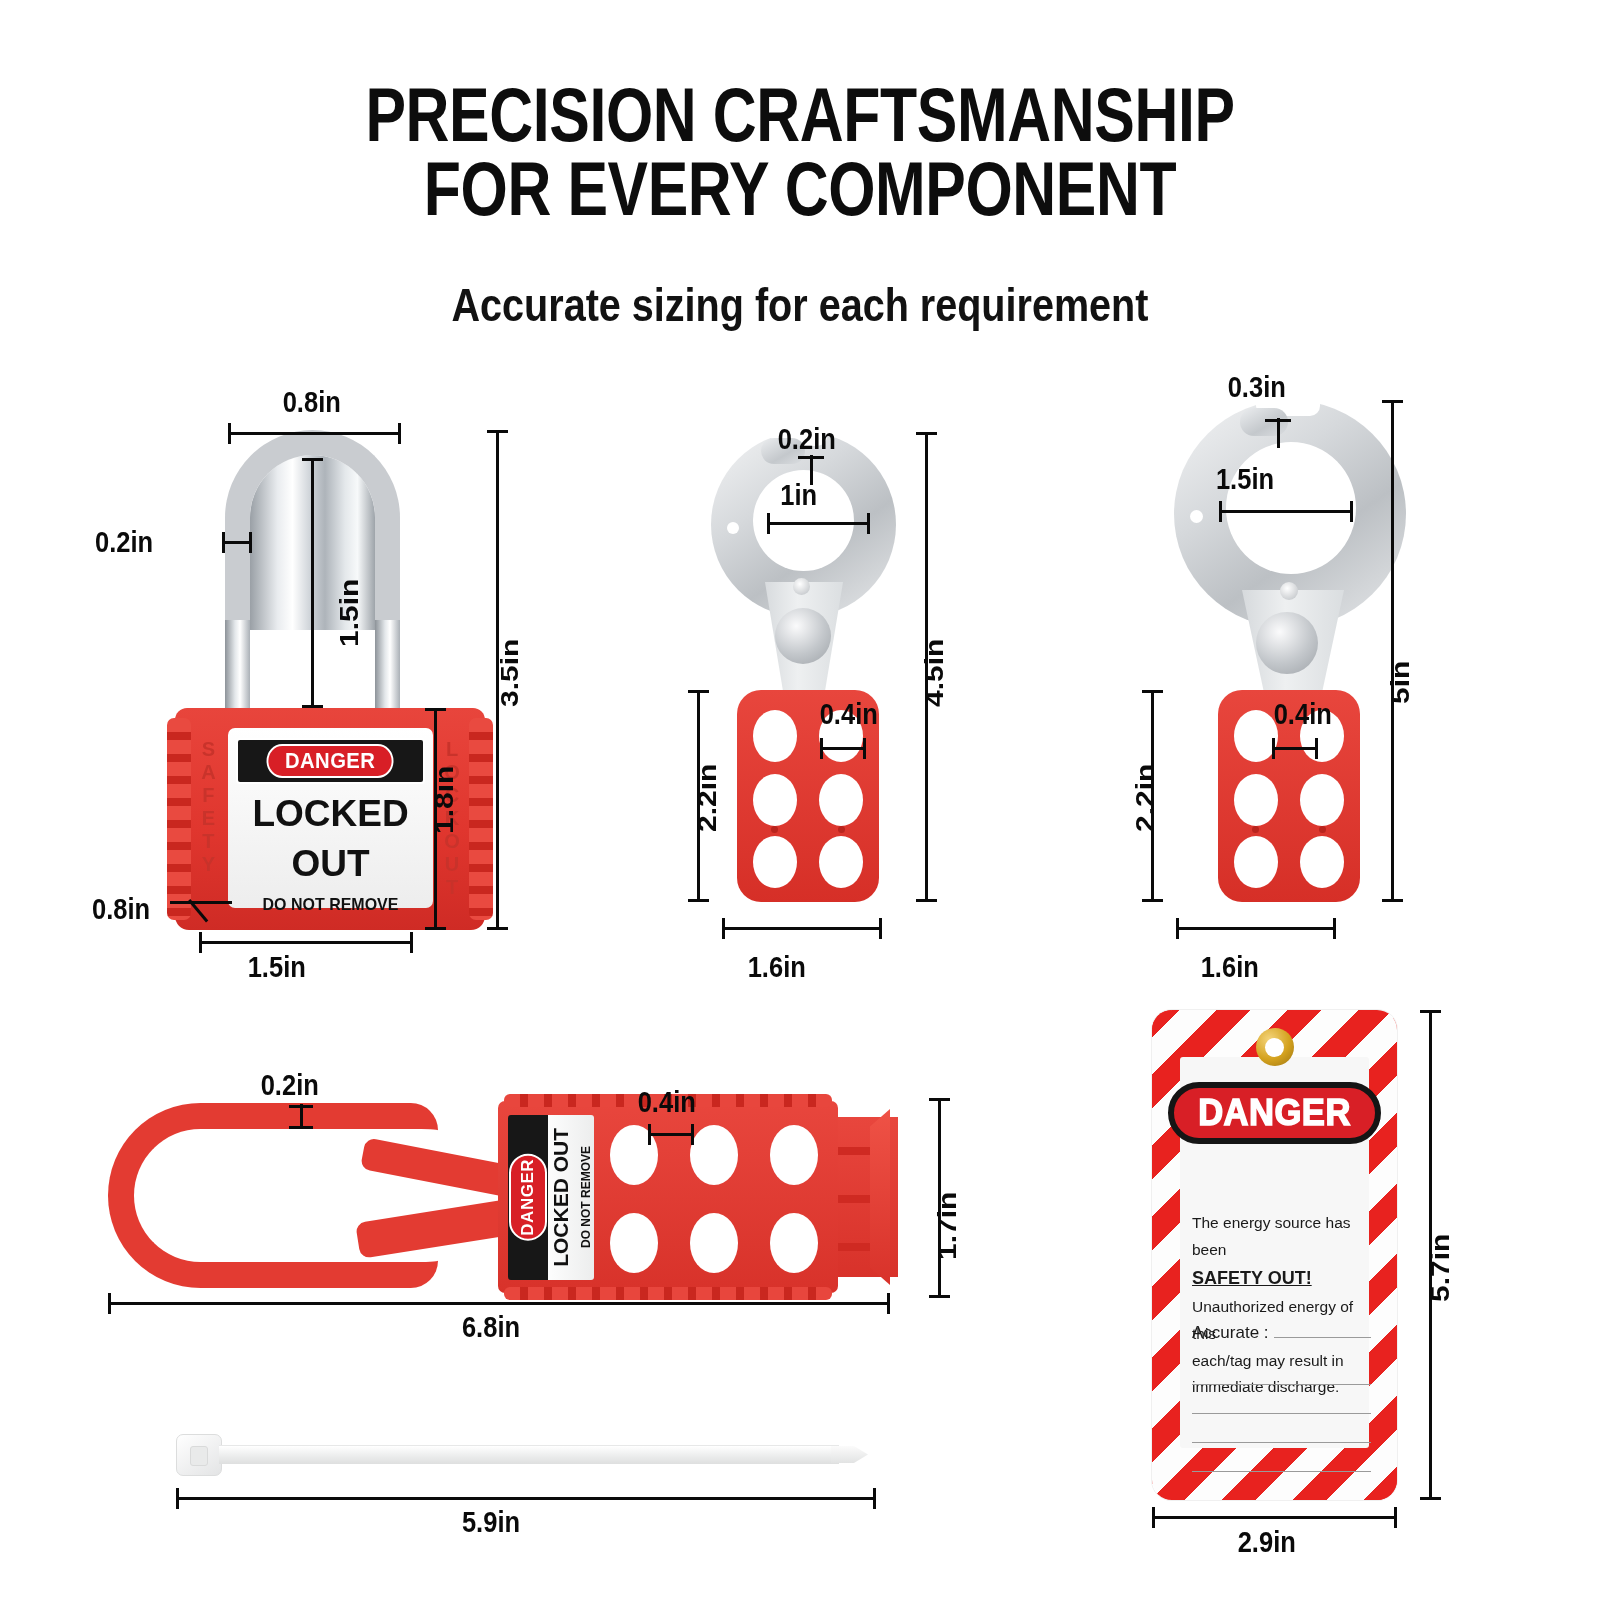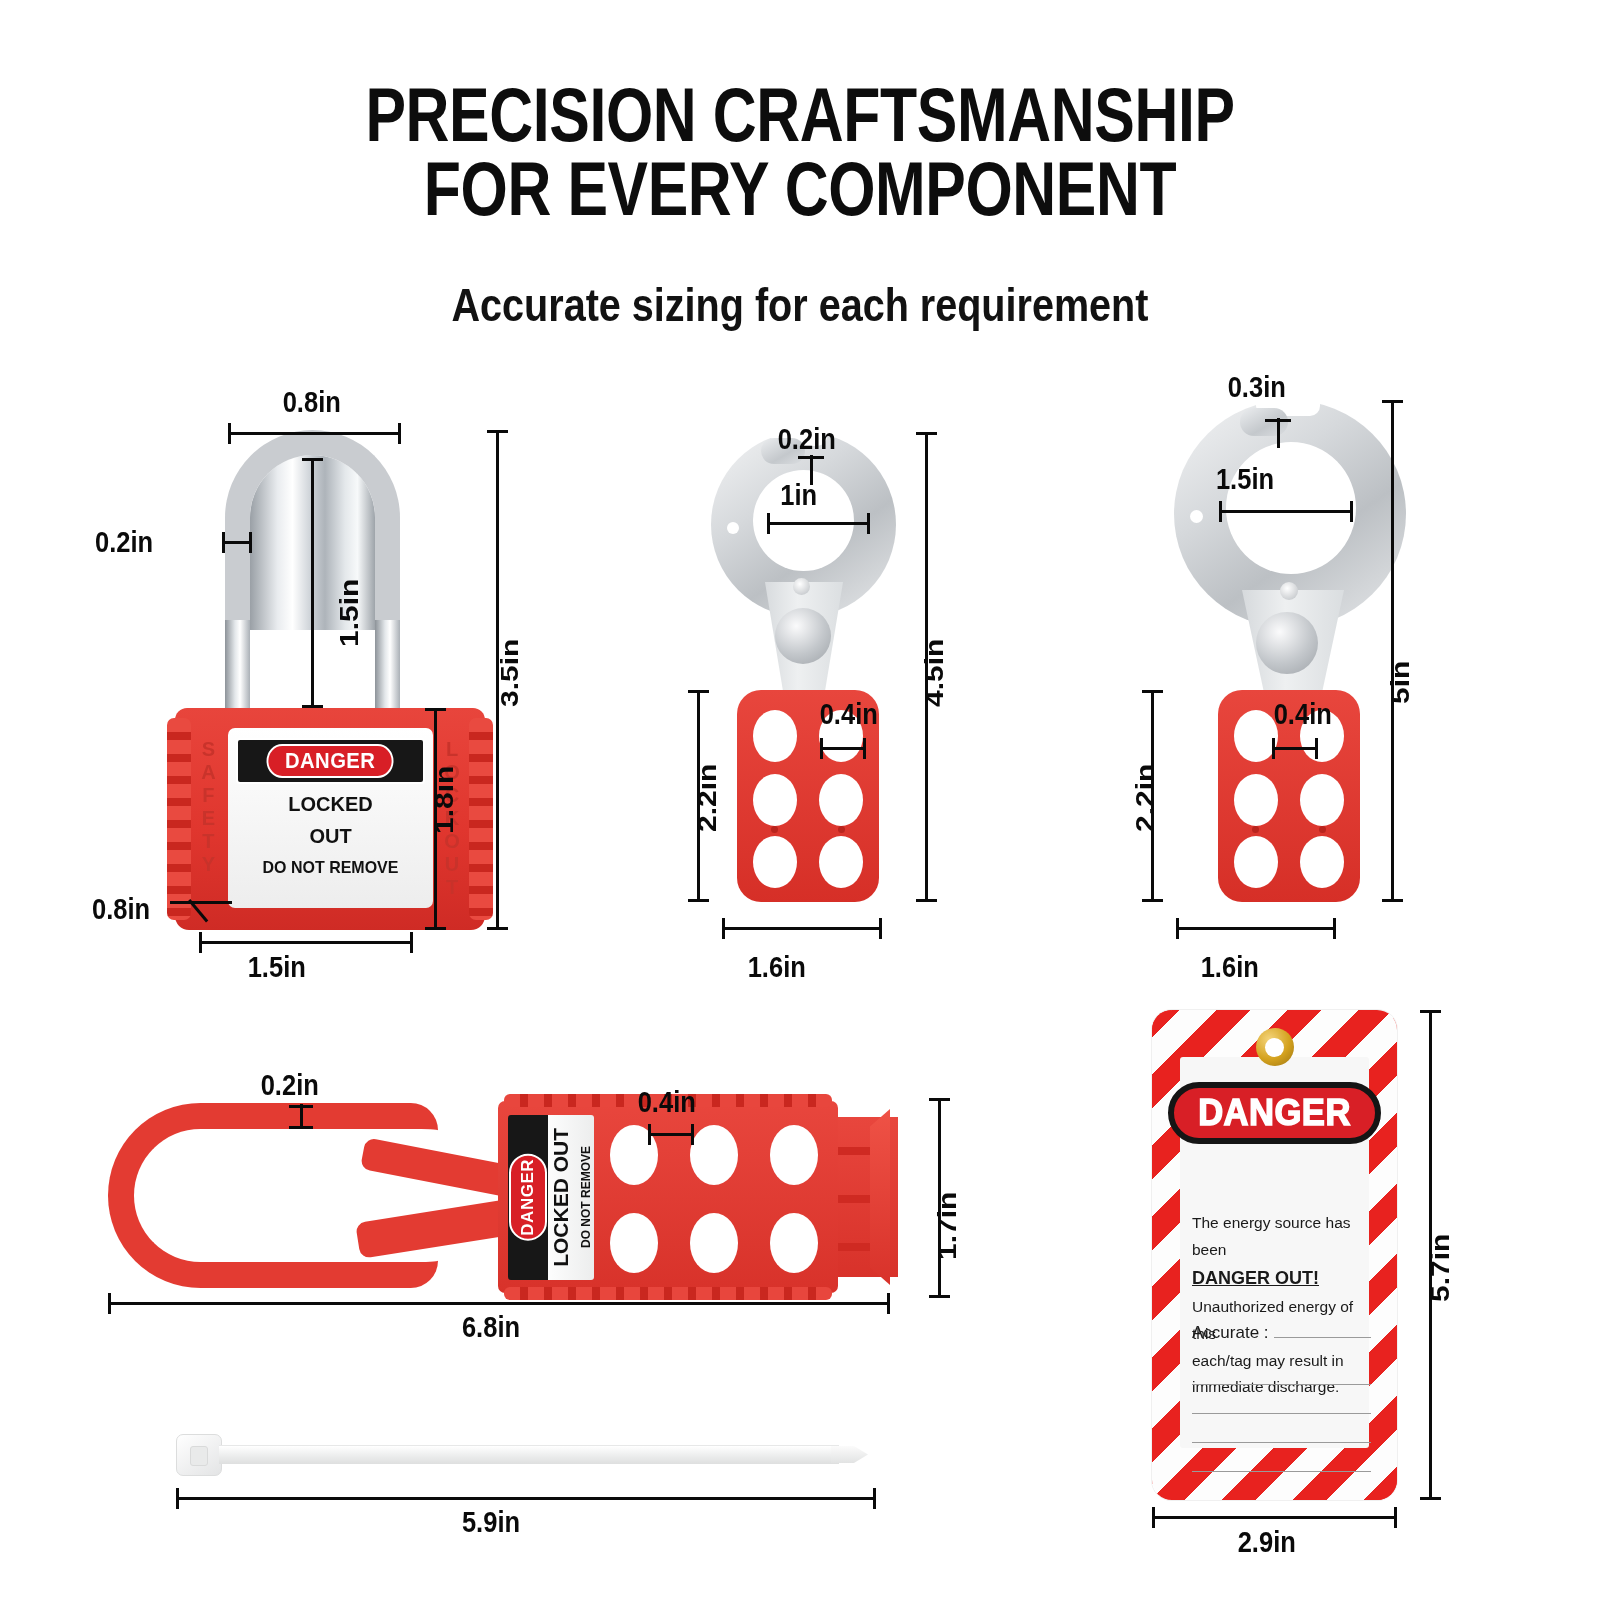--- a/index.html
+++ b/index.html
@@ -95,21 +95,21 @@
   }
   .danger-strip{
     width:100%; height:46px; background:#171717; border:2px solid #fff;
     border-radius:4px; display:flex; align-items:center; justify-content:center;
   }
   .danger-pill{
     background:#d81f26; color:#fff; font-weight:bold; font-size:22px;
     border:2px solid #fff; border-radius:999px; padding:2px 18px; letter-spacing:.5px;
     transform:scaleX(0.92);
   }
-  .ll-big{ font-weight:bold; font-size:20px; color:#111; margin-top:10px; line-height:1.08; }
+  .ll-big{ font-weight:bold; font-size:37px; color:#111; margin-top:10px; line-height:1.08; }
   .ll-small{ font-weight:bold; font-size:17px; color:#111; margin-top:11px;
              transform:scaleX(0.94); }
 
   
   .hasp{ position:absolute; }
   .jaw{ position:absolute; left:0; top:0; }
   .jaw .ring{
     position:absolute; border-radius:50%;
     background:linear-gradient(145deg,#f3f4f5 0%,#d6d9dc 35%,#bcc0c4 62%,#e6e8ea 100%);
   }
@@ -464,21 +464,21 @@
   <div class="stripes"></div>
   <div class="panel"></div>
   <div class="grommet">
     <div class="in"></div>
   </div>
   <div class="tag-danger">
     <span>DANGER</span>
   </div>
   <div class="tag-text">
     <div>The energy source has been</div>
-    <div class="bold">DANGER OUT!</div>
+    <div class="bold">SAFETY OUT!</div>
     <div>Unauthorized energy of this</div>
     <div>each/tag may result in</div>
     <div>immediate discharge.</div>
   </div>
   <div class="tag-remarks">
     <span>Accurate :</span>
     <span class="rl"></span>
   </div>
   <div class="tag-lines">
     <div></div>

